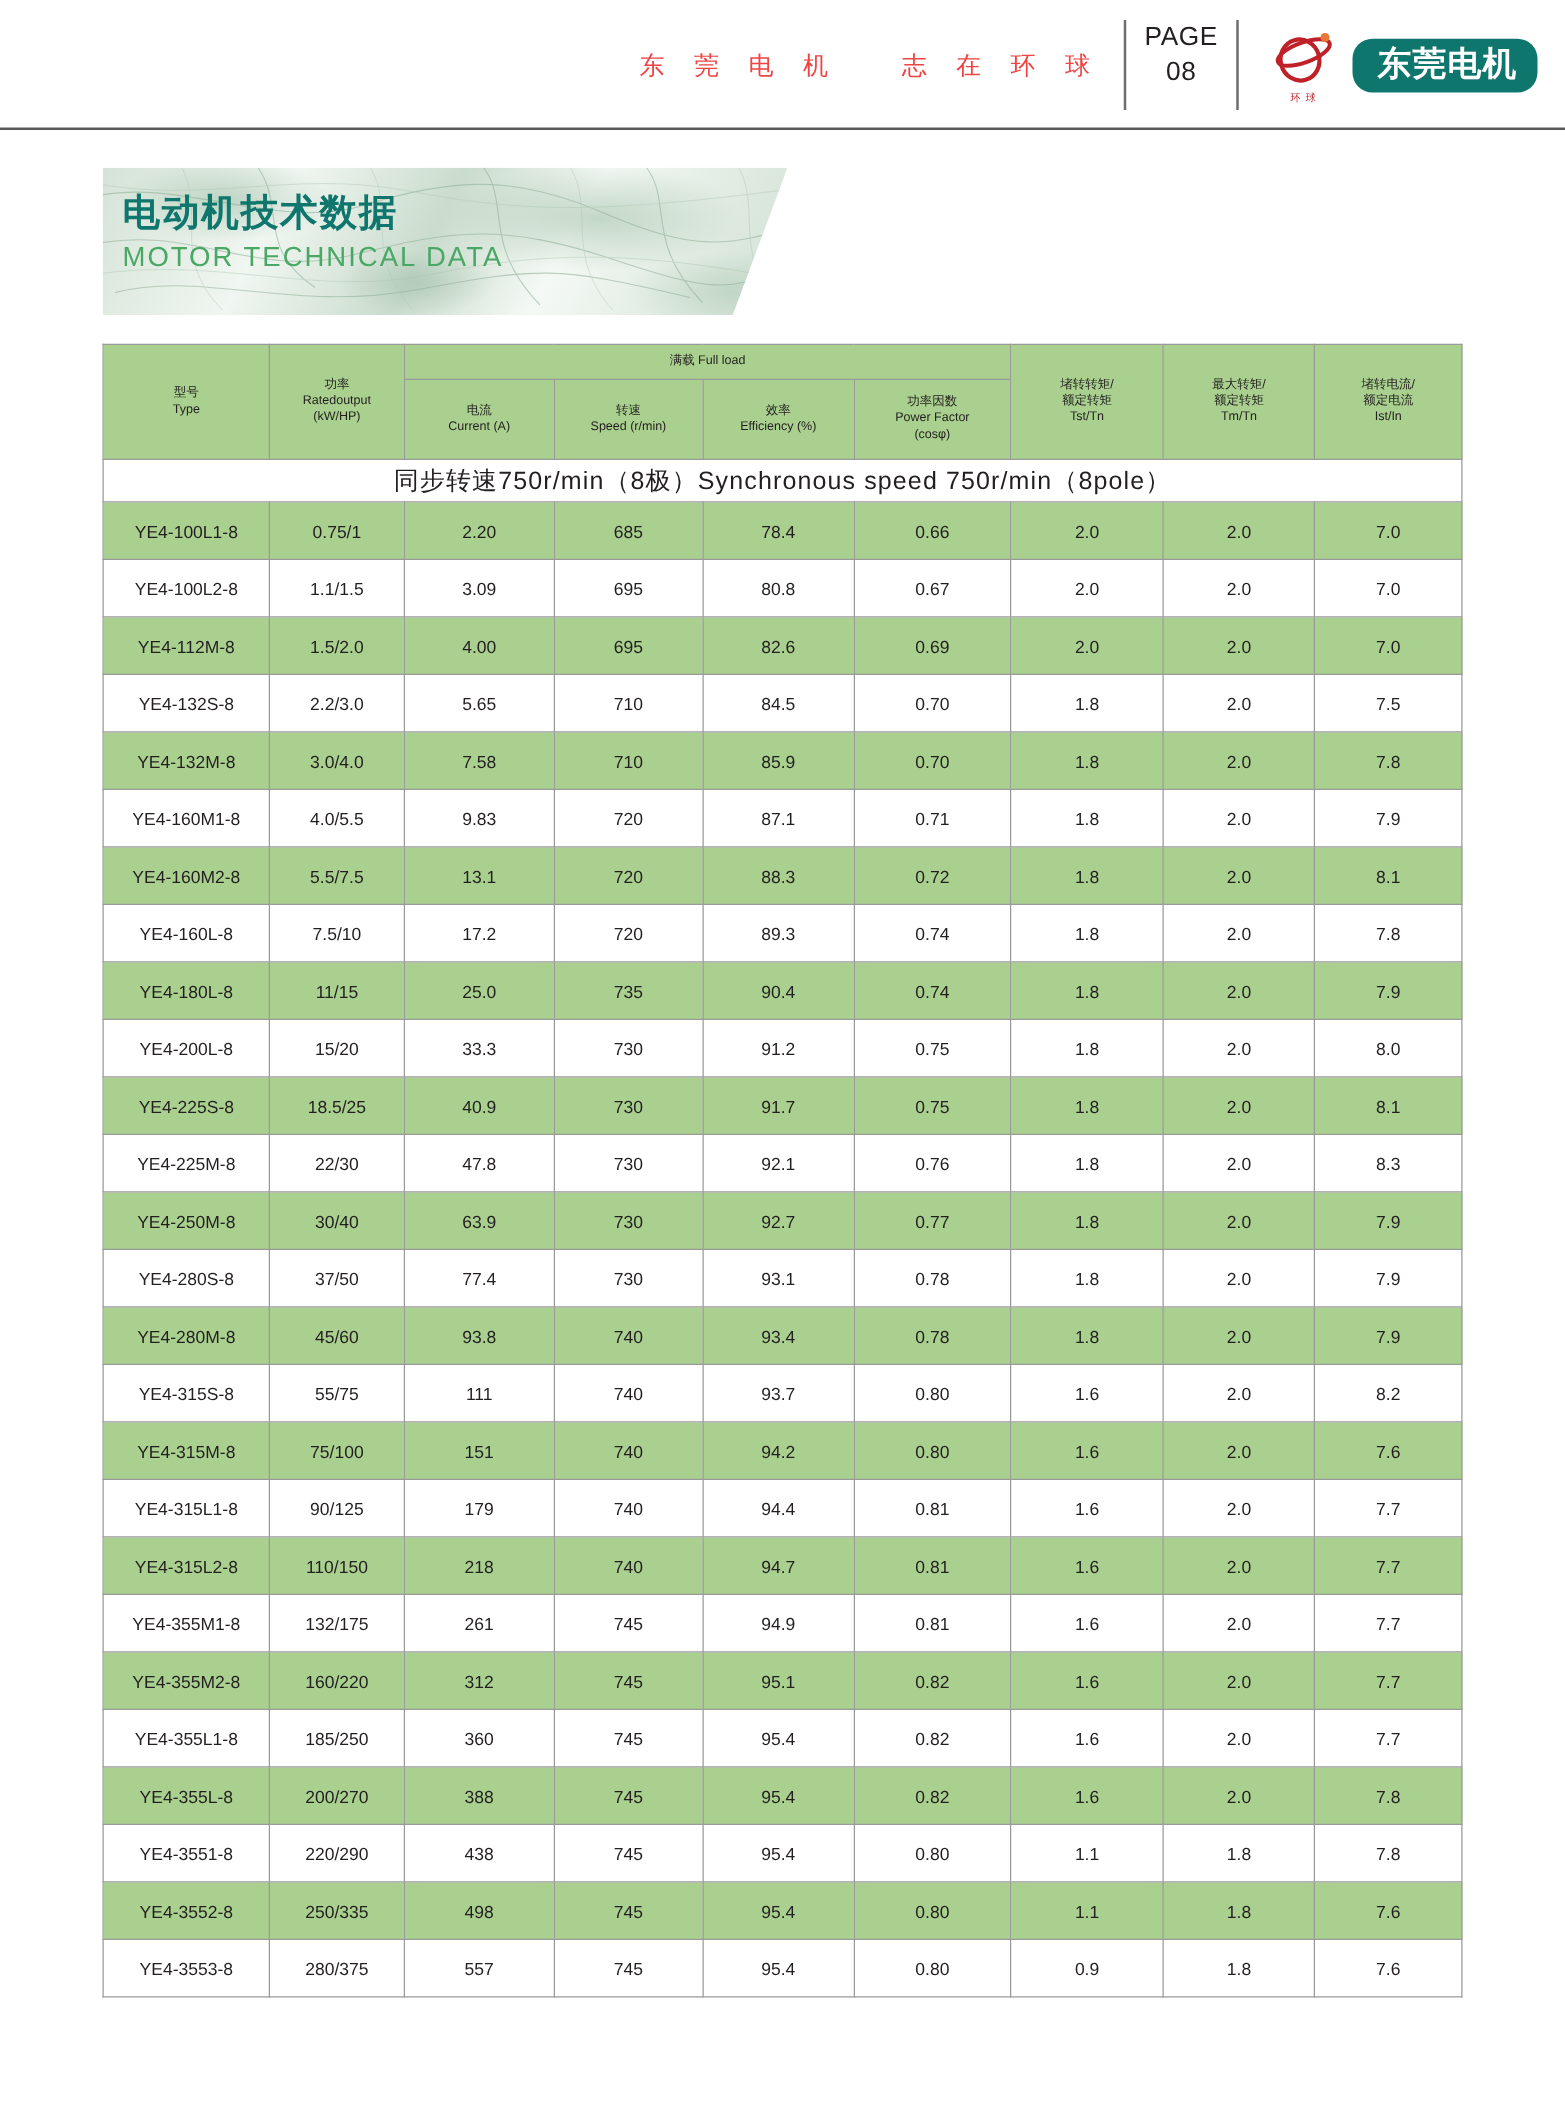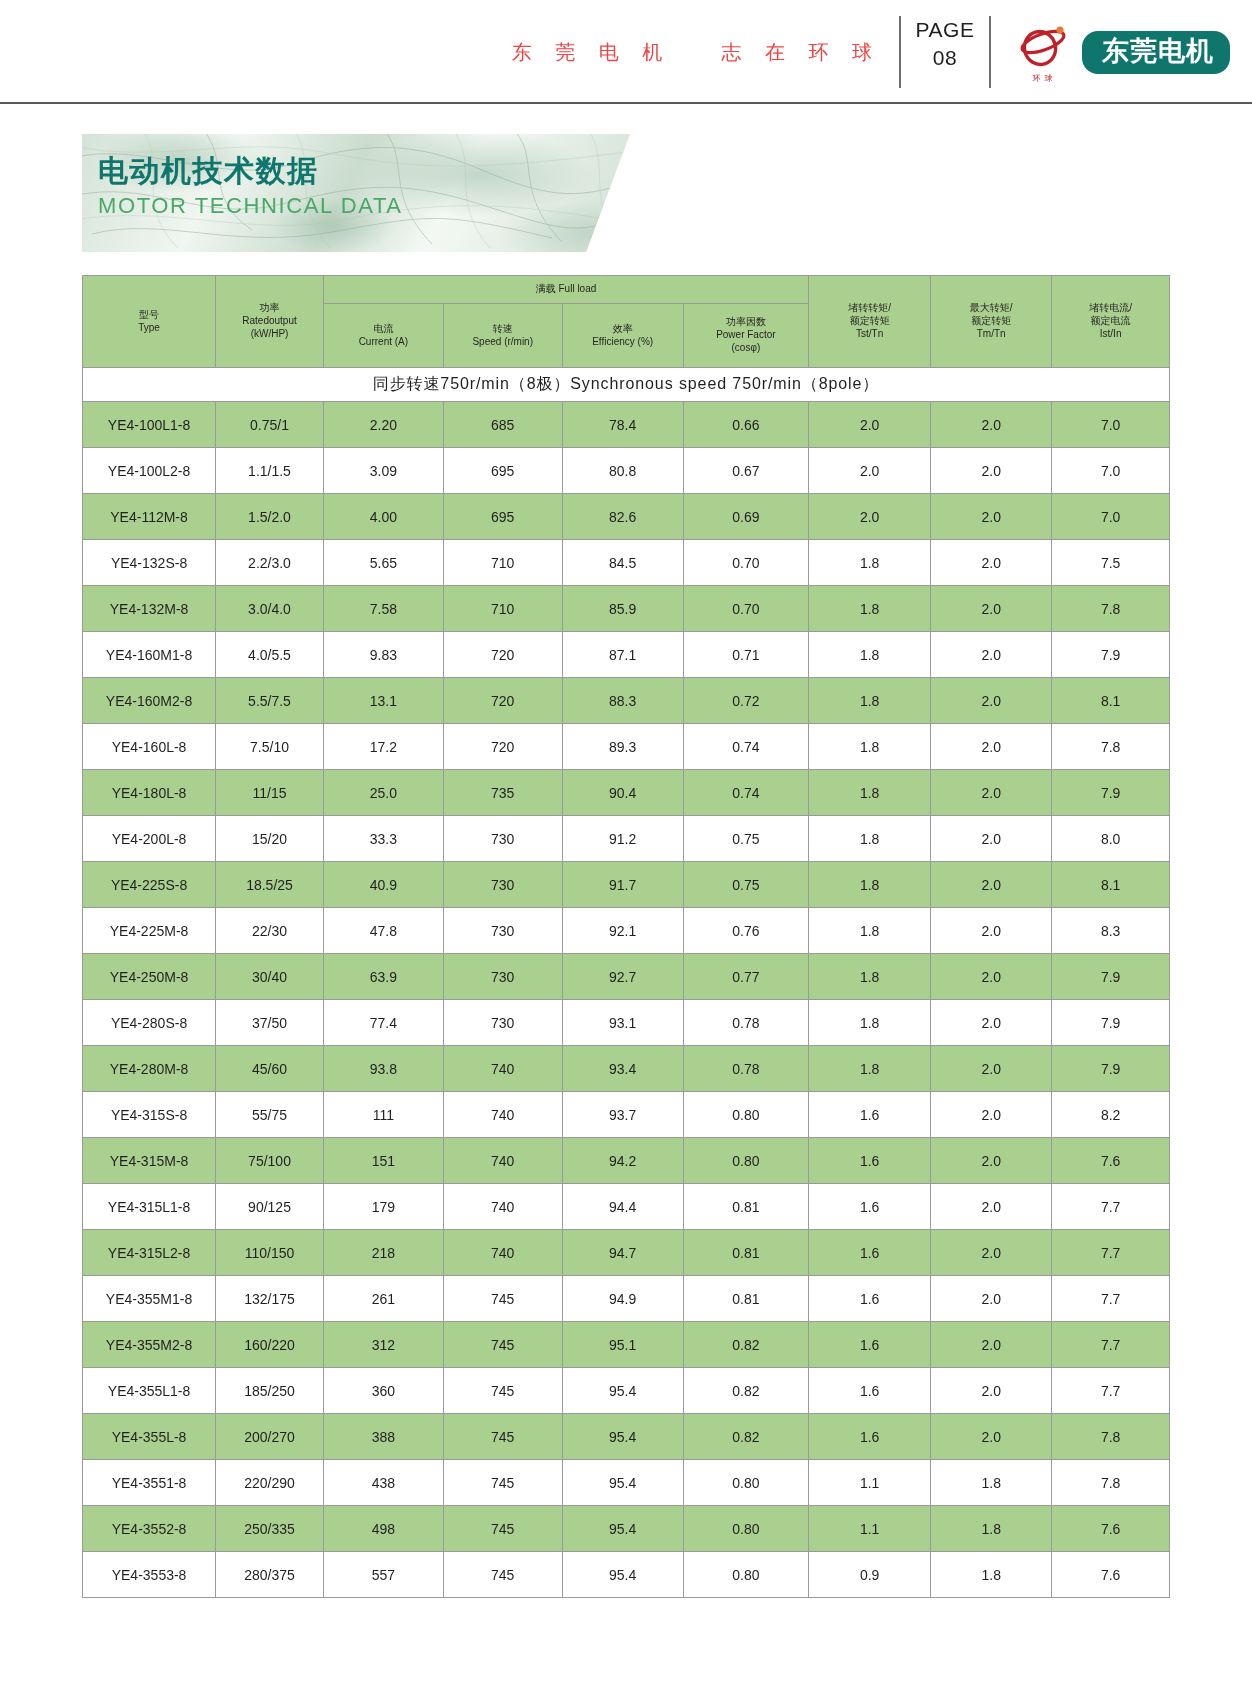--- a/index.html
+++ b/index.html
@@ -168,21 +168,21 @@
     line-height: 1.28;
     padding: 5px 2px;
   }
   thead th .cn { display: block; }
   thead th .en { display: block; }
   .h-type      { height: 92px; }
   .h-fullload  { height: 28px; }
   .sync-row td {
     height: 34px;
     background: #ffffff;
-    font-size: 16px;
+    font-size: 20px;
     letter-spacing: 0.9px;
     border-left: 1px solid #9a9a9a;
     border-right: 1px solid #9a9a9a;
     margin-left: 43px;
   }
   tbody.body-rows tr { height: 46px; }
   tbody.body-rows tr.alt td { background: #a9d08e; }
   tbody.body-rows tr.plain td { background: #ffffff; }
   tbody.body-rows td { font-size: 14px; }
 

